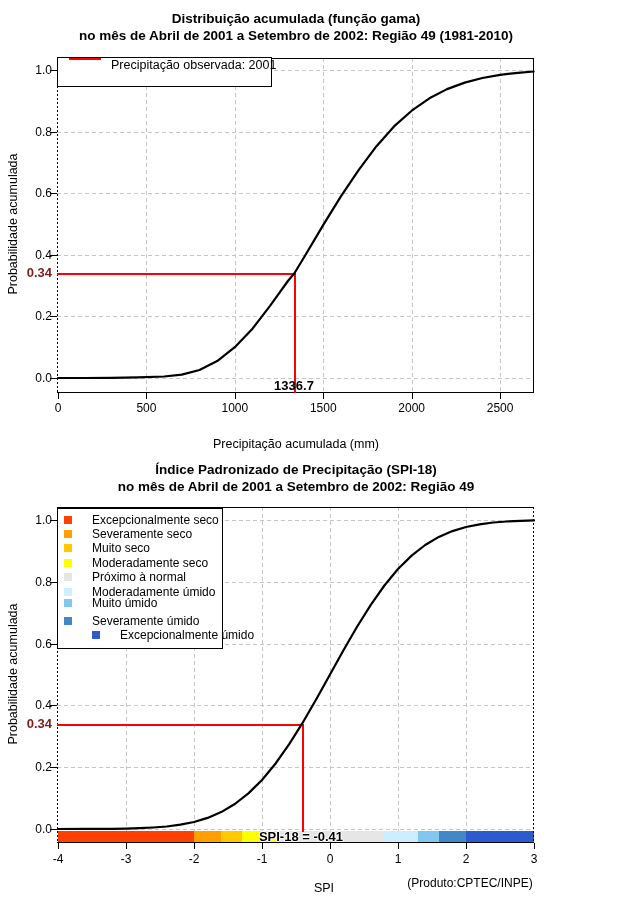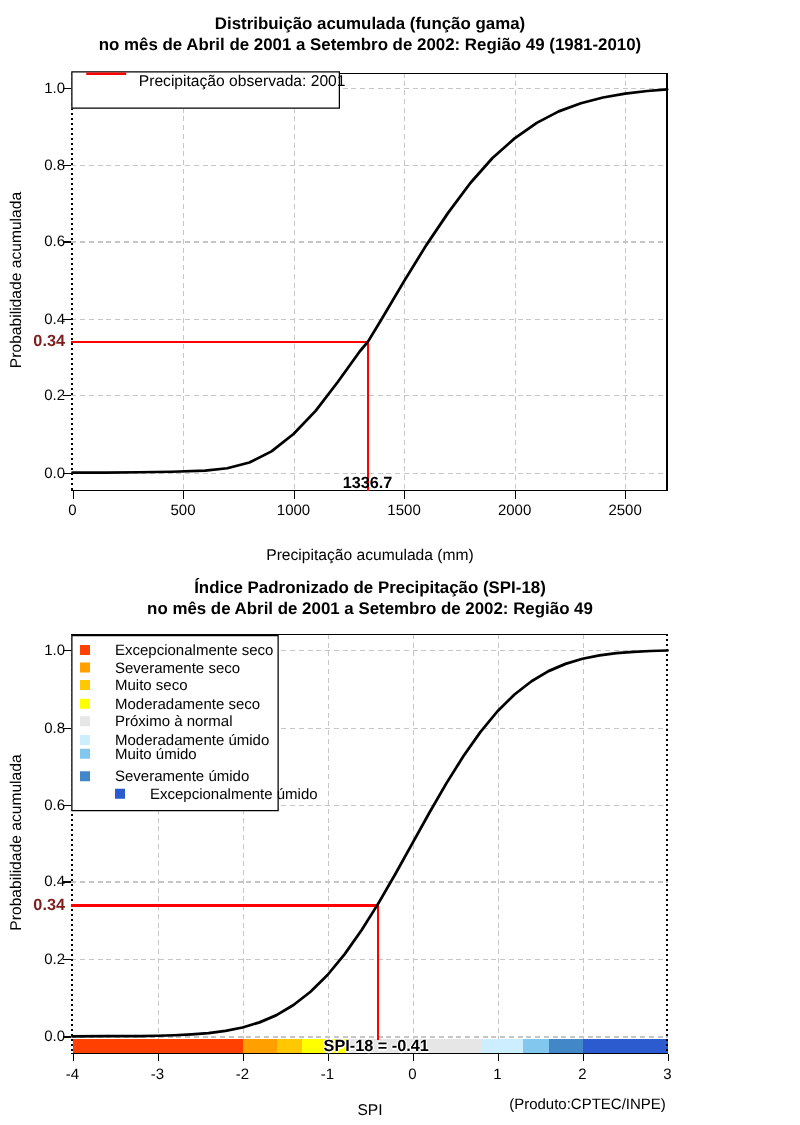--- a/index.html
+++ b/index.html
@@ -118,21 +118,21 @@
     <span class="seg"></span>
     <span class="lbl">Precipitação observada: 2001</span>
   </div>
 
   <div class="abs thresh" style="left:20px;top:266px;">0.34</div>
   <div class="abs annx" style="left:264px;top:379px;width:60px;">1336.7</div>
 
   <div class="abs ttl" style="top:462px;">Índice Padronizado de Precipitação (SPI-18)</div>
   <div class="abs ttl" style="top:479px;">no mês de Abril de 2001 a Setembro de 2002: Região 49</div>
   <div class="abs ylab" style="left:-76px;top:666px;">Probabilidade acumulada</div>
-  <div class="abs xlab" style="top:881px;">SPI</div>
+  <div class="abs xlab" style="top:881px;margin-left:28px;">SPI</div>
 
   <div class="abs legend-box lg2" id="cat-legend">
       <div class="lg2-row" style="top: 3.5px;">
         <span class="lg2-sq" style="background: rgb(255, 64, 0);"></span>
         <span class="lg2-lbl">Excepcionalmente seco</span>
       </div>
       <div class="lg2-row" style="top: 17.95px;">
         <span class="lg2-sq" style="background: rgb(255, 160, 0);"></span>
         <span class="lg2-lbl">Severamente seco</span>
       </div>

